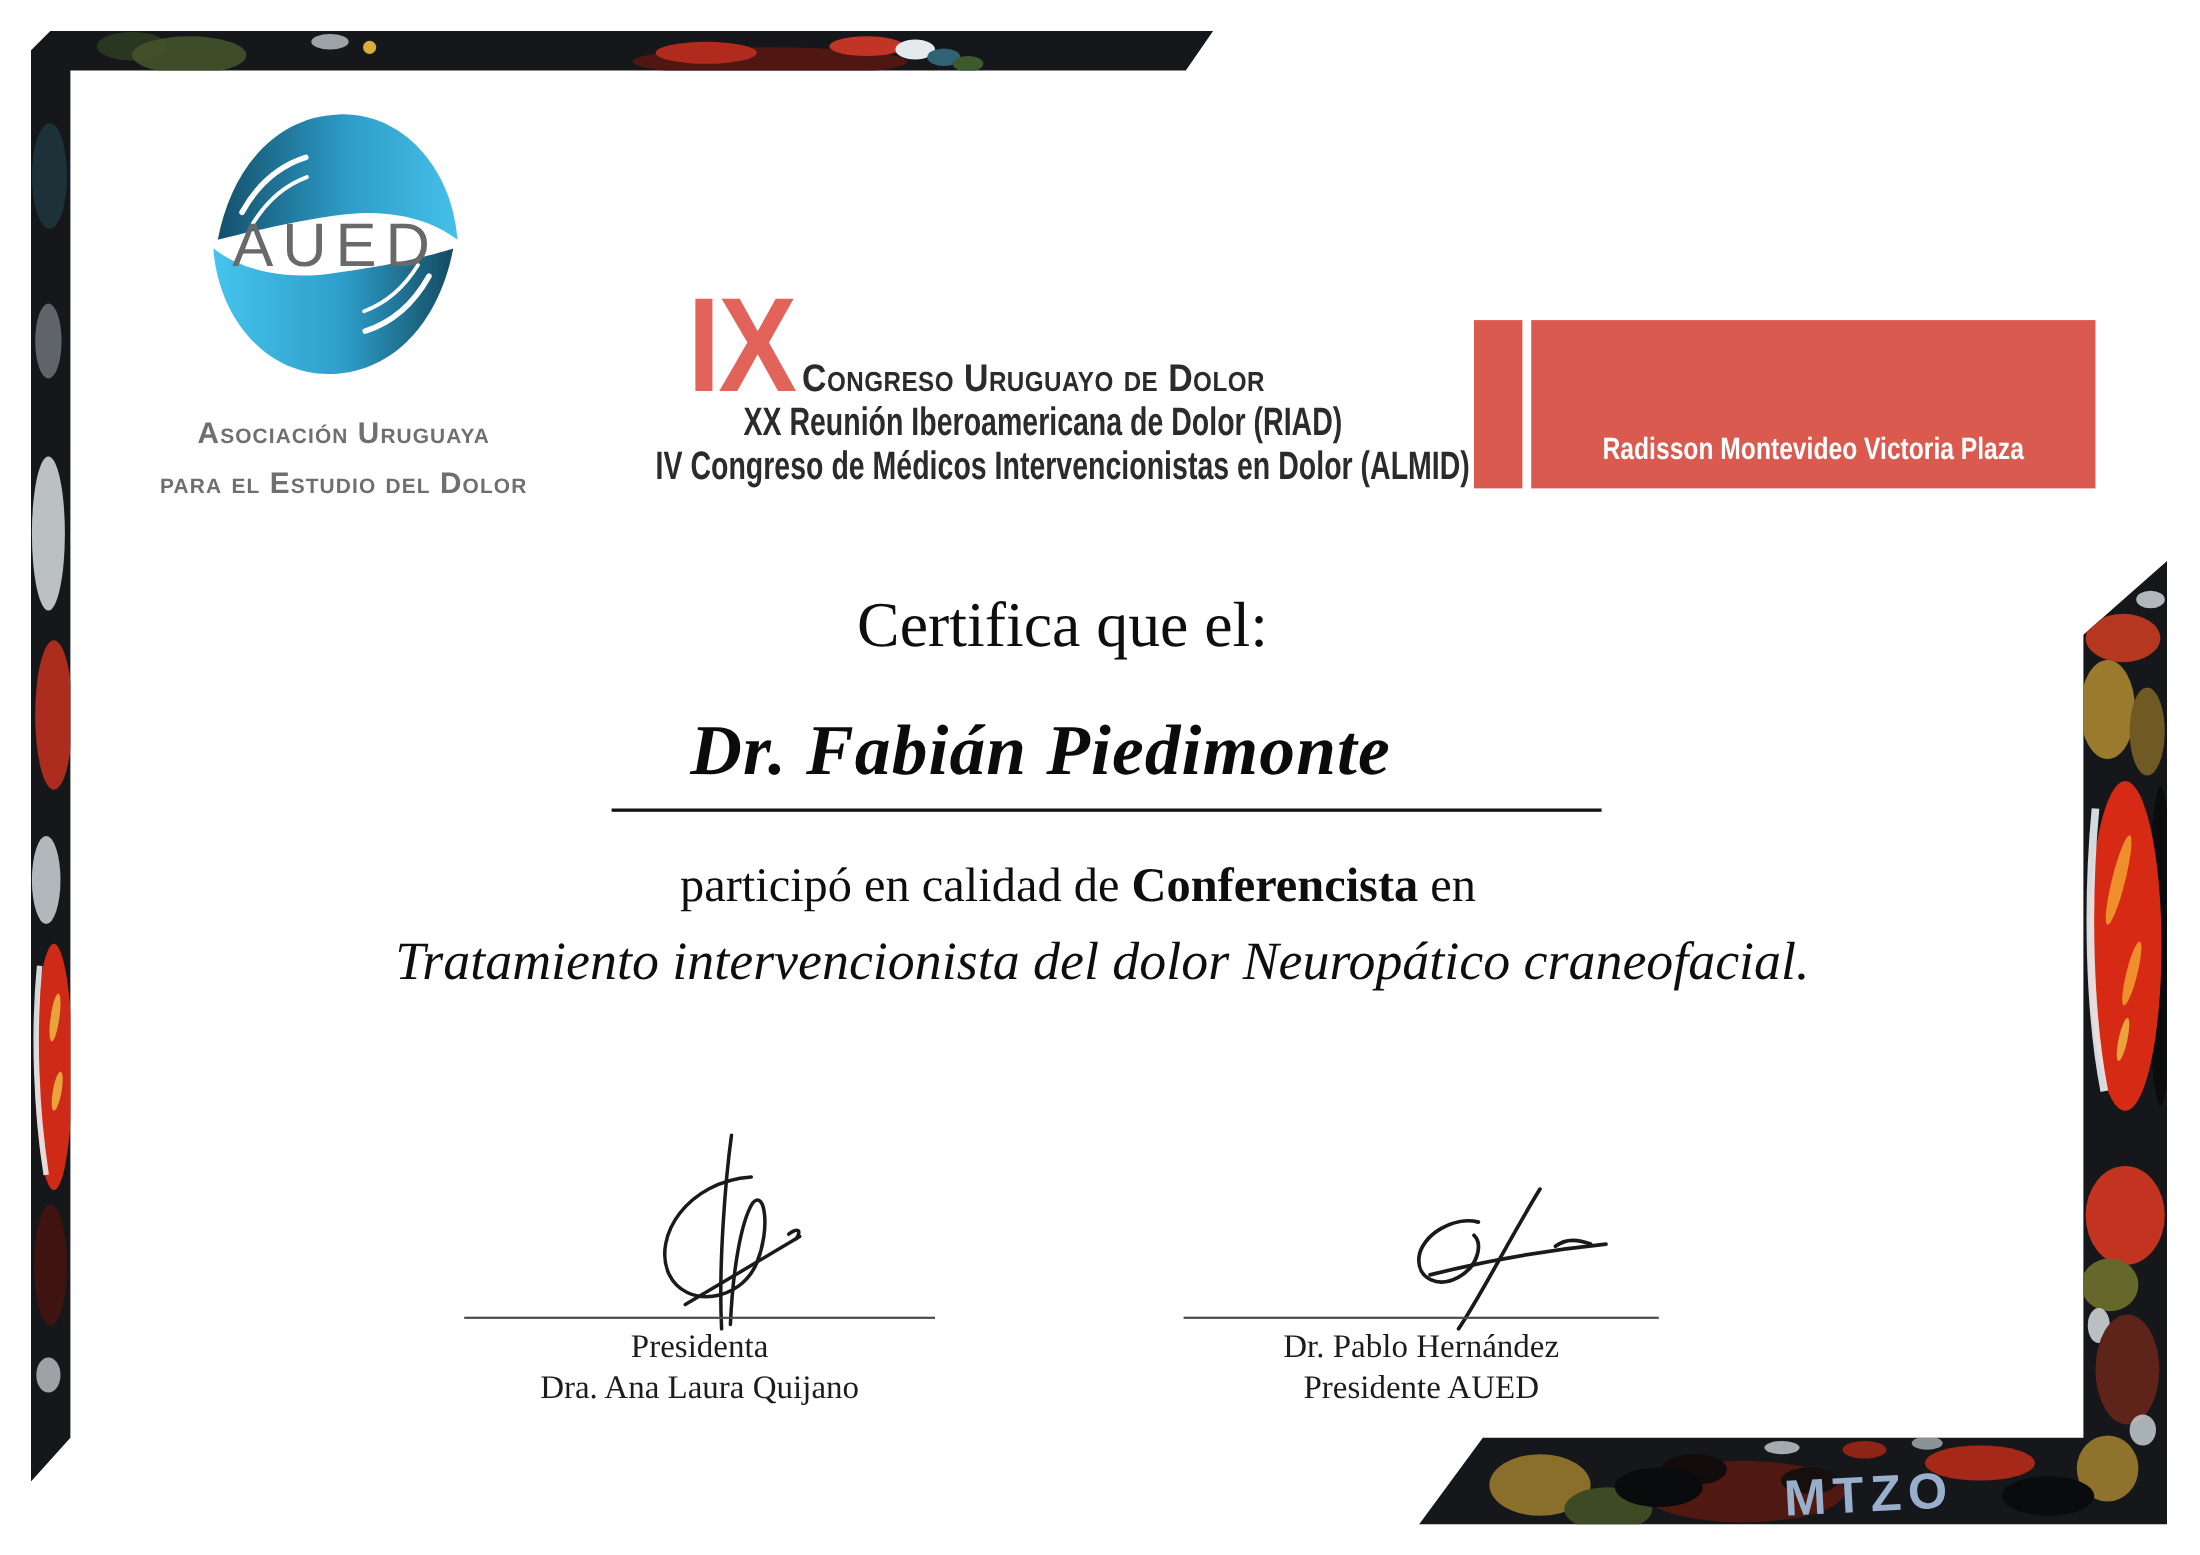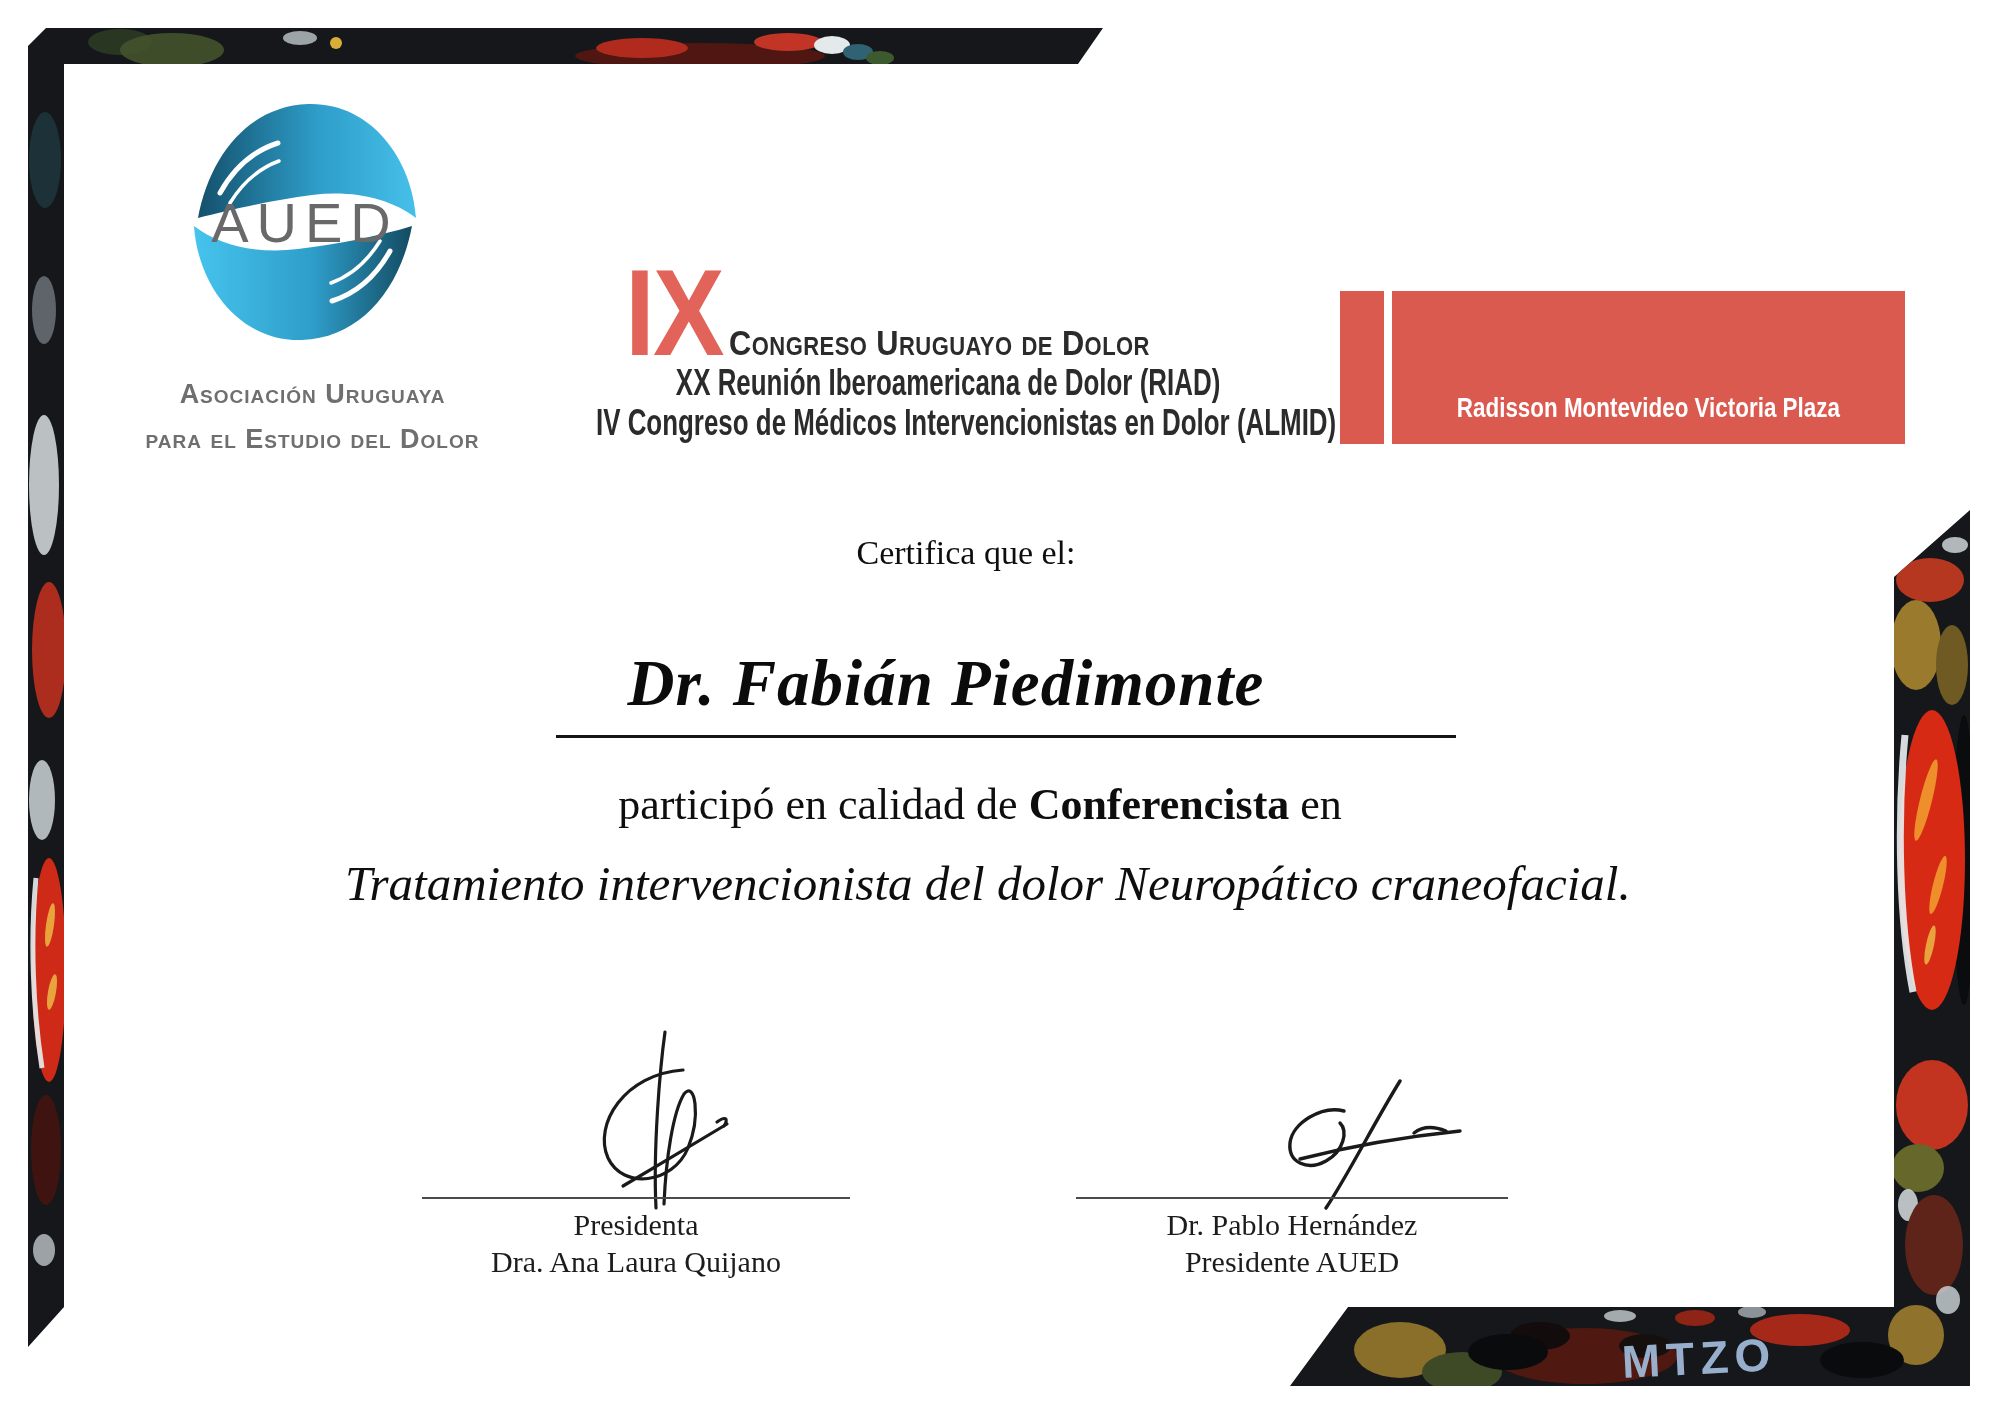--- a/index.html
+++ b/index.html
@@ -52,31 +52,31 @@
   }
   .event-date > span { display:inline-block; transform:scaleX(0.74); transform-origin:center; }
   .event-venue {
     position:absolute; left:0; top:100px; width:513px; text-align:center;
     font-family:"Liberation Sans", sans-serif; font-weight:bold; color:#fff;
     font-size:28px; line-height:34px; white-space:nowrap;
   }
   .event-venue > span { display:inline-block; transform:scaleX(0.80); transform-origin:center; }
 
   
-  .certifica { position:absolute; left:466px; top:534px; width:1000px; text-align:center; font-size:34px; color:#0e0e0e; }
+  .certifica { position:absolute; left:466px; top:534px; width:1000px; text-align:center; font-size:58px; color:#0e0e0e; }
   .recipient {
     position:absolute; left:446px; top:646px; width:1000px; text-align:center;
     font-size:65px; font-weight:bold; font-style:italic; color:#0b0b0b; letter-spacing:1px;
   }
   .name-rule { position:absolute; left:556px; top:735px; width:900px; height:3px; background:#141414; }
   .participation { position:absolute; left:480px; top:779px; width:1000px; text-align:center; font-size:44px; color:#0e0e0e; }
   .participation .role { font-weight:bold; }
   .talk-title {
-    position:absolute; left:345px; top:845px; width:1300px; text-align:left;
-    font-size:49px; font-style:italic; color:#0e0e0e;margin-top:10px;
+    position:absolute; left:345px; top:845px; width:1300px; text-align:right;
+    font-size:49px; font-style:italic; color:#0e0e0e;
   }
 
   
   .sig-svg { position:absolute; }
   .sig-rule { position:absolute; top:1197px; height:2px; background:#4b4b4b; }
   .sig-rule.left  { left:422px;  width:428px; }
   .sig-rule.right { left:1076px; width:432px; }
   .sig-block {
     position:absolute; top:1206px; width:500px; text-align:center;
     font-size:30px; line-height:37px; color:#1c1c1c;

